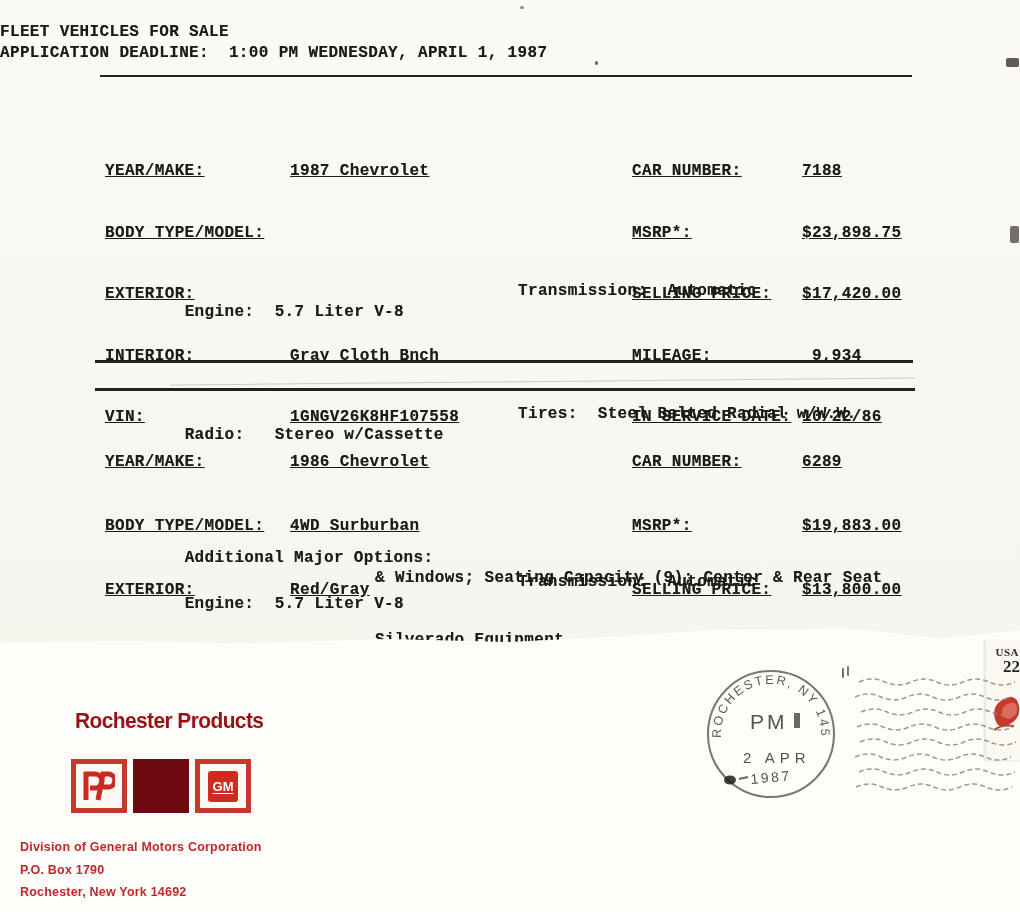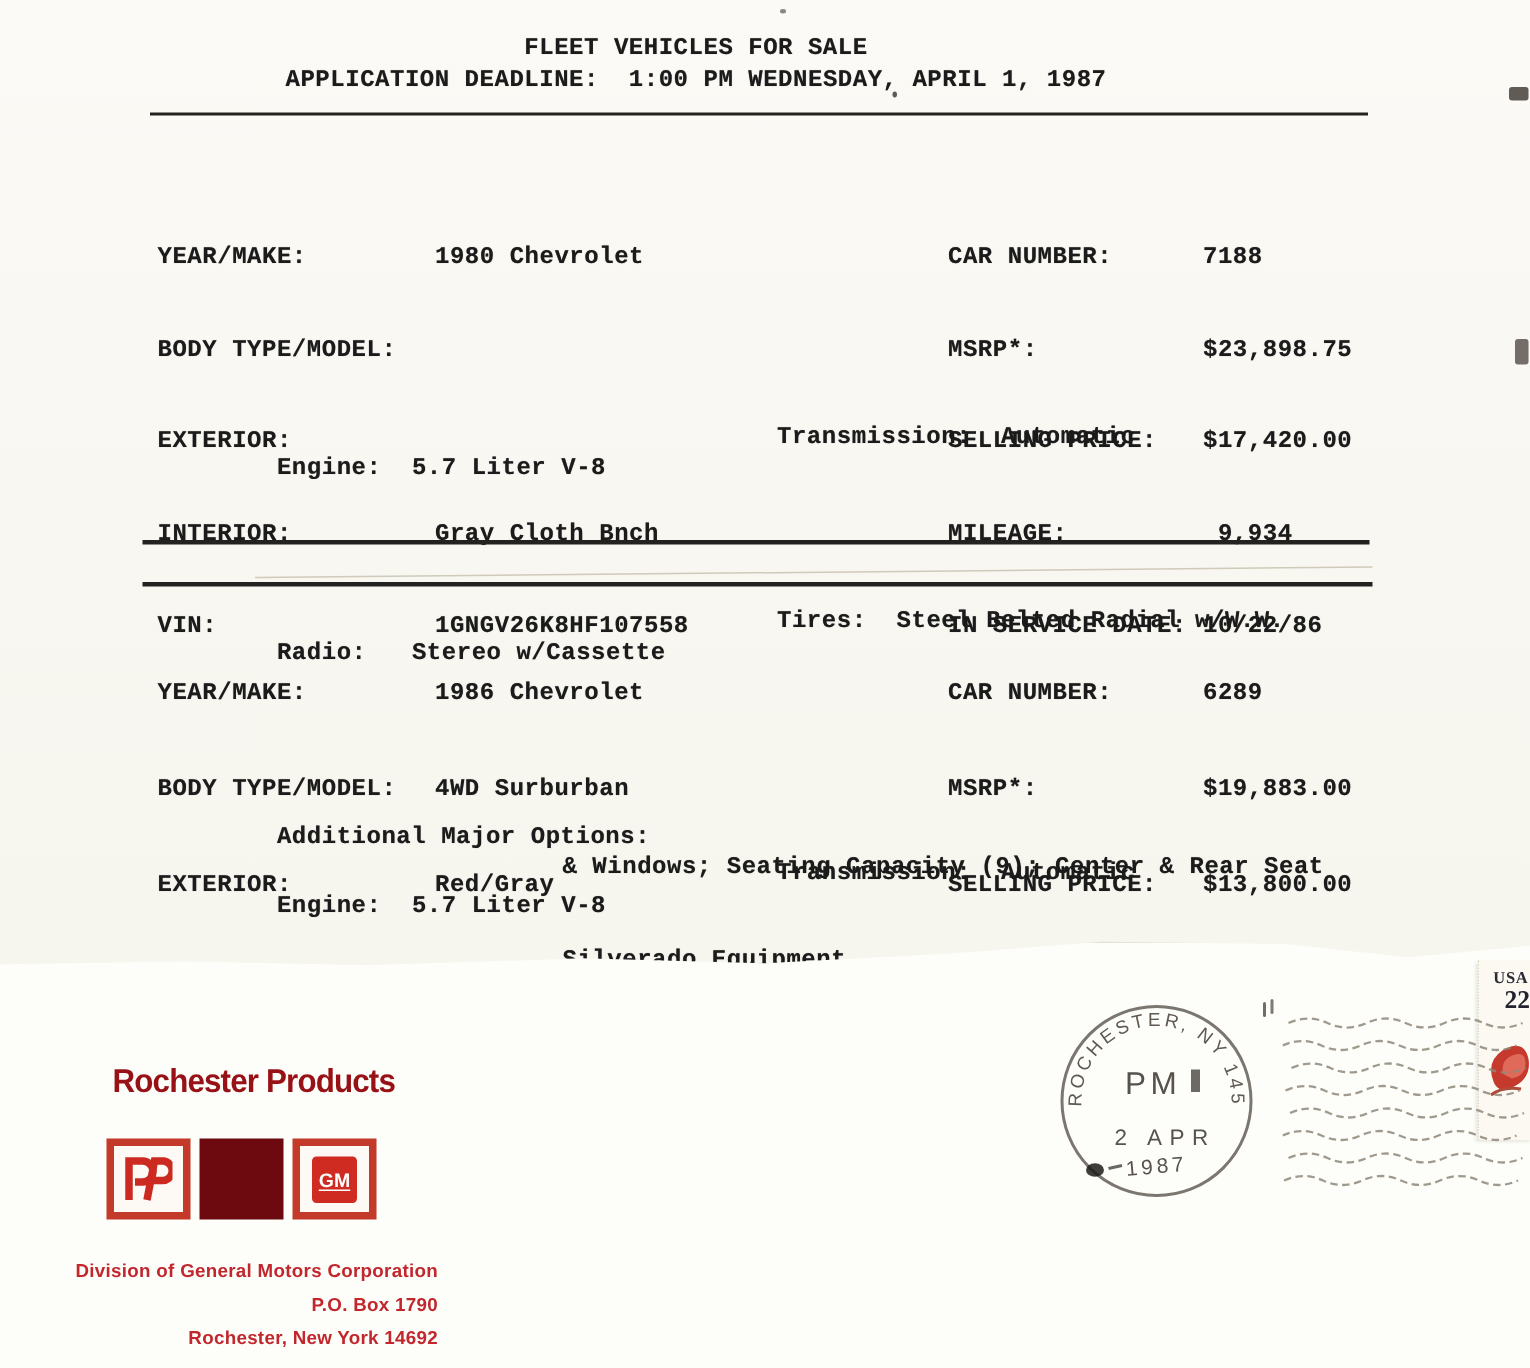--- a/index.html
+++ b/index.html
@@ -18,26 +18,26 @@
   .letter{position:absolute;left:0;top:0;width:1020px;height:646px;
           background:linear-gradient(180deg,#fbfaf6 0%,#f8f7f1 55%,#f6f5ee 100%);
           clip-path:polygon(0 0,100% 0,100% 97.6%,92% 98.8%,84% 97.4%,72% 97.2%,62% 98.4%,50% 99.4%,38% 98.9%,24% 99.6%,12% 99.2%,0 99.5%);
           filter:drop-shadow(0 3px 3px rgba(80,68,44,.30));}
 
   .t{font:700 16px/20.5px "Liberation Mono","DejaVu Sans Mono",monospace;
      color:#1b1b1b;letter-spacing:.35px;white-space:pre;
      text-shadow:0 0 .5px rgba(25,25,25,.55);}
 
   .abs{position:absolute;}
-  .center{left:0;width:928px;text-align:center;}
+  .center{left:0;width:928px;text-align:left;}
 
   .rule{position:absolute;background:#232220;height:2px;}
   .hairline{position:absolute;background:#c9c2b2;height:1px;opacity:.85;}
 
-  .spec-row{display:flex;}
+  .spec-row{display:flex;text-decoration:underline;}
   .specs-l .lab{display:inline-block;width:185px;}
   .specs-r .lab{display:inline-block;width:170px;}
 
   .eng-row{position:relative;}
   .el{display:inline-block;width:90px;}
   .col2{position:absolute;left:413px;top:0;white-space:pre;}
   .col2 .v{padding-left:20px;}
   .opts-block{position:absolute;left:270px;top:0;}
 
   .v2-specs .spec-row{line-height:23px;}
@@ -48,21 +48,21 @@
          font:800 22px/24px "Liberation Sans",sans-serif;color:#971116;
          letter-spacing:-0.6px;transform:scaleX(.95);transform-origin:left;}
   .logo-row{position:absolute;left:71px;top:759px;display:flex;gap:6px;}
   .logo-sq{width:56px;height:54px;box-sizing:border-box;}
   .sq-border{border:5px solid #c33a2b;background:#fdf9f4;display:flex;align-items:center;justify-content:center;}
   .sq-solid{background:#6d0a10;}
   .gm-inner{width:30px;height:31px;background:#cf2b21;border-radius:3px;
             display:flex;align-items:center;justify-content:center;
             font:800 13px "Liberation Sans",sans-serif;color:#fff;
             text-decoration:underline;text-underline-offset:2px;}
-  .address{position:absolute;left:20px;top:836px;width:272px;text-align:right;
+  .address{position:absolute;left:20px;top:836px;width:272px;text-align:left;
            font:700 12.5px/22.5px "Liberation Sans",sans-serif;color:#c1272d;
            letter-spacing:.2px;}
 
   
   .postmark{position:absolute;left:701px;top:664px;width:140px;height:140px;}
   .cancel-waves{position:absolute;left:855px;top:676px;width:165px;height:126px;}
   .stamp{position:absolute;left:985px;top:640px;width:35px;height:120px;
          background:#fbf9f2;border-left:1px dotted #ddd8ca;
          box-shadow:-1px 1px 2px rgba(100,90,60,.15);}
   .stamp .usa{position:absolute;right:2px;top:6px;
@@ -144,21 +144,21 @@
   </svg>
 
   <div class="letter">
 
     <div class="t abs center" style="top:22px;">FLEET VEHICLES FOR SALE</div>
     <div class="t abs center" style="top:43px;">APPLICATION DEADLINE:  1:00 PM WEDNESDAY, APRIL 1, 1987</div>
 
     <div class="rule" style="top:75px;left:100px;width:812px;"></div>
 
     <div class="t abs specs-l" style="top:120px;left:105px;">
-      <div class="spec-row"><span class="lab">YEAR/MAKE:</span><span>1980 Chevrolet</span></div>
+      <div class="spec-row"><span class="lab">YEAR/MAKE:</span><span>1987 Chevrolet</span></div>
       <div class="spec-row"><span class="lab">BODY TYPE/MODEL:</span></div>
       <div class="spec-row"><span class="lab">EXTERIOR:</span></div>
       <div class="spec-row"><span class="lab">INTERIOR:</span><span>Gray Cloth Bnch</span></div>
       <div class="spec-row"><span class="lab">VIN:</span><span>1GNGV26K8HF107558</span></div>
     </div>
 
     <div class="t abs specs-r" style="top:120px;left:632px;">
       <div class="spec-row"><span class="lab">CAR NUMBER:</span><span>7188</span></div>
       <div class="spec-row"><span class="lab">MSRP*:</span><span>$23,898.75</span></div>
       <div class="spec-row"><span class="lab">SELLING PRICE:</span><span>$17,420.00</span></div>

